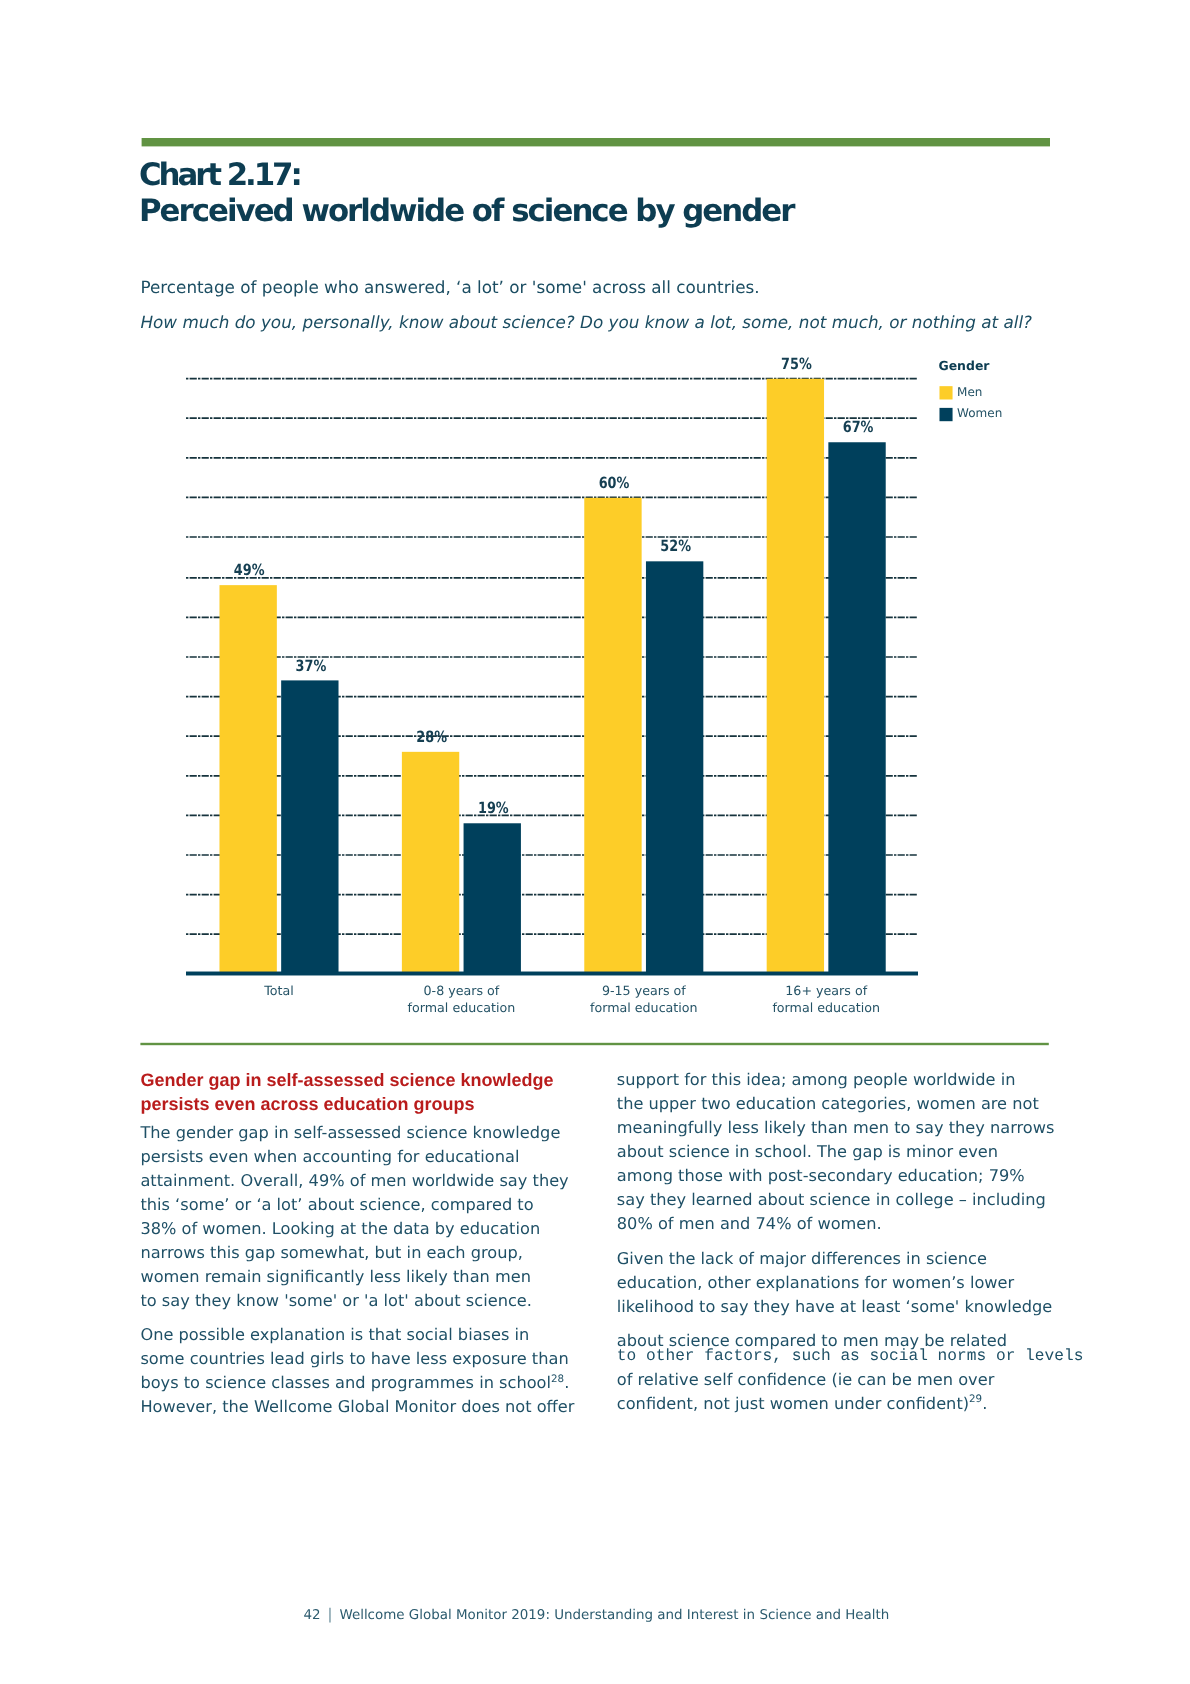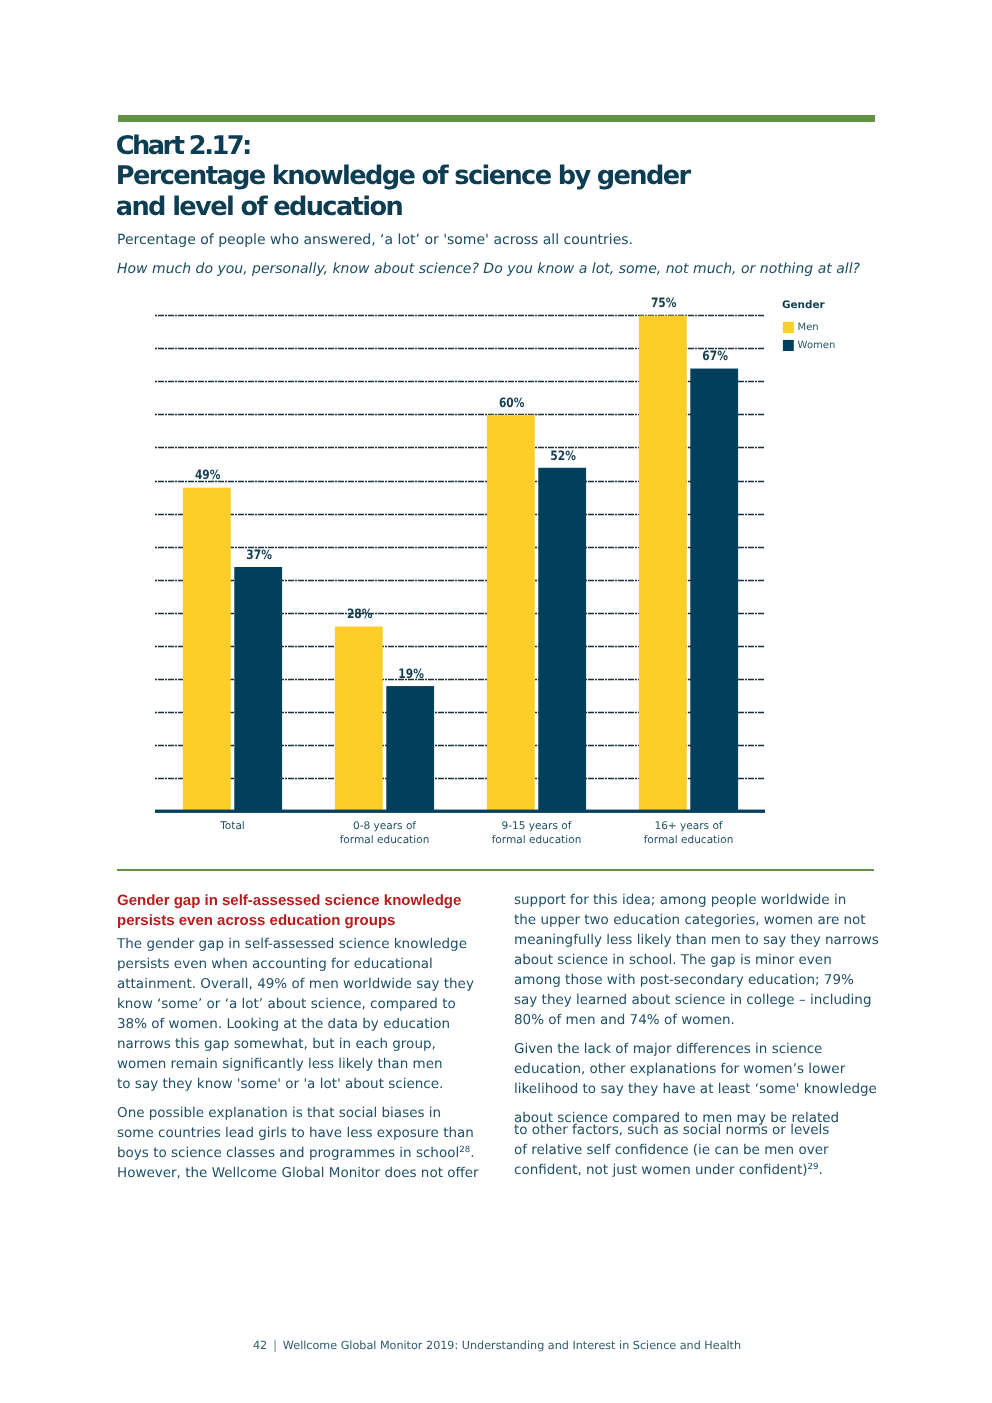--- a/index.html
+++ b/index.html
@@ -63,22 +63,21 @@
   }
   .footer .sep { display:inline-block; padding:0 5.8px; font-size:12.2px; color:#6a8e9c; }
 </style>
 </head>
 <body>
 
 <div class="page">
   <div class="top-rule"></div>
 
   <div class="title-line num" style="top:133.8px">Chart 2.17:</div>
-  <div class="title-line" style="top:164.2px">Percentage knowledge of science by gender</div>
-  <div class="title-line" style="top:194.5px">and level of education</div>
+  <div class="title-line" style="top:164.2px">Perceived worldwide of science by gender</div>
 
   <div class="sub-line" style="top:233.8px">Percentage of people who answered, ‘a lot’ or 'some' across all countries.</div>
   <div class="sub-line ital" style="top:263.3px">How much do you, personally, know about science? Do you know a lot, some, not much, or nothing at all?</div>
 
   <svg class="chart" id="chart-svg" style="position:absolute;left:0;top:0;" width="992" height="1403">
       <line x1="155" x2="765" y1="778.5" y2="778.5" stroke="#16333d" stroke-width="1.45" stroke-dasharray="6 1 2 1" stroke-dashoffset="7"></line>
       <line x1="155" x2="765" y1="745.5" y2="745.5" stroke="#16333d" stroke-width="1.45" stroke-dasharray="6 1 2 1" stroke-dashoffset="7"></line>
       <line x1="155" x2="765" y1="712.5" y2="712.5" stroke="#16333d" stroke-width="1.45" stroke-dasharray="6 1 2 1" stroke-dashoffset="7"></line>
       <line x1="155" x2="765" y1="679.5" y2="679.5" stroke="#16333d" stroke-width="1.45" stroke-dasharray="6 1 2 1" stroke-dashoffset="7"></line>
       <line x1="155" x2="765" y1="646.5" y2="646.5" stroke="#16333d" stroke-width="1.45" stroke-dasharray="6 1 2 1" stroke-dashoffset="7"></line>
@@ -124,21 +123,21 @@
     </svg>
 
   <div class="mid-rule"></div>
 
   <div id="col-left">
       <div class="bodyline bold" style="left: 117px; top: 893.8px;">Gender gap in self-assessed science knowledge</div>
       <div class="bodyline bold" style="left: 117px; top: 913.82px;">persists even across education groups</div>
       <div class="bodyline" style="left: 117px; top: 938.25px;">The gender gap in self-assessed science knowledge</div>
       <div class="bodyline" style="left: 117px; top: 958.27px;">persists even when accounting for educational</div>
       <div class="bodyline" style="left: 117px; top: 978.29px;">attainment. Overall, 49% of men worldwide say they</div>
-      <div class="bodyline" style="left: 117px; top: 998.31px;">know ‘some’ or ‘a lot’ about science, compared to</div>
+      <div class="bodyline" style="left: 117px; top: 998.31px;">this ‘some’ or ‘a lot’ about science, compared to</div>
       <div class="bodyline" style="left: 117px; top: 1018.33px;">38% of women. Looking at the data by education</div>
       <div class="bodyline" style="left: 117px; top: 1038.35px;">narrows this gap somewhat, but in each group,</div>
       <div class="bodyline" style="left: 117px; top: 1058.37px;">women remain significantly less likely than men</div>
       <div class="bodyline" style="left: 117px; top: 1078.39px;">to say they know 'some' or 'a lot' about science.</div>
       <div class="bodyline" style="left: 117px; top: 1107.35px;">One possible explanation is that social biases in</div>
       <div class="bodyline" style="left: 117px; top: 1127.37px;">some countries lead girls to have less exposure than</div>
       <div class="bodyline" style="left: 117px; top: 1147.39px; text-align: center;">boys to science classes and programmes in school<sup>28</sup>.</div>
       <div class="bodyline" style="left: 117px; top: 1167.41px;">However, the Wellcome Global Monitor does not offer</div>
     </div>
   <div id="col-right">
@@ -146,19 +145,19 @@
       <div class="bodyline" style="left: 514px; top: 914.17px;">the upper two education categories, women are not</div>
       <div class="bodyline" style="left: 514px; top: 934.19px;">meaningfully less likely than men to say they narrows</div>
       <div class="bodyline" style="left: 514px; top: 954.21px;">about science in school. The gap is minor even</div>
       <div class="bodyline" style="left: 514px; top: 974.23px;">among those with post-secondary education; 79%</div>
       <div class="bodyline" style="left: 514px; top: 994.25px;">say they learned about science in college – including</div>
       <div class="bodyline" style="left: 514px; top: 1014.27px;">80% of men and 74% of women.</div>
       <div class="bodyline" style="left: 514px; top: 1043.45px;">Given the lack of major differences in science</div>
       <div class="bodyline" style="left: 514px; top: 1063.47px;">education, other explanations for women’s lower</div>
       <div class="bodyline" style="left: 514px; top: 1083.49px;">likelihood to say they have at least ‘some' knowledge</div>
       <div class="bodyline" style="left: 514px; top: 1112px;">about science compared to men may be related</div>
-      <div class="bodyline" style="left: 514px; top: 1123.53px;">to other factors, such as social norms or levels</div>
+      <div class="bodyline" style="left: 514px; top: 1123.53px; font-family: Liberation Mono, monospace;">to other factors, such as social norms or levels</div>
       <div class="bodyline" style="left: 514px; top: 1143.55px;">of relative self confidence (ie can be men over</div>
       <div class="bodyline" style="left: 514px; top: 1163.57px;">confident, not just women under confident)<sup>29</sup>.</div>
     </div>
 
   <div class="footer"><span>42</span><span class="sep">|</span><span>Wellcome Global Monitor 2019: Understanding and Interest in Science and Health</span></div>
 </div>
 
 </body></html>

